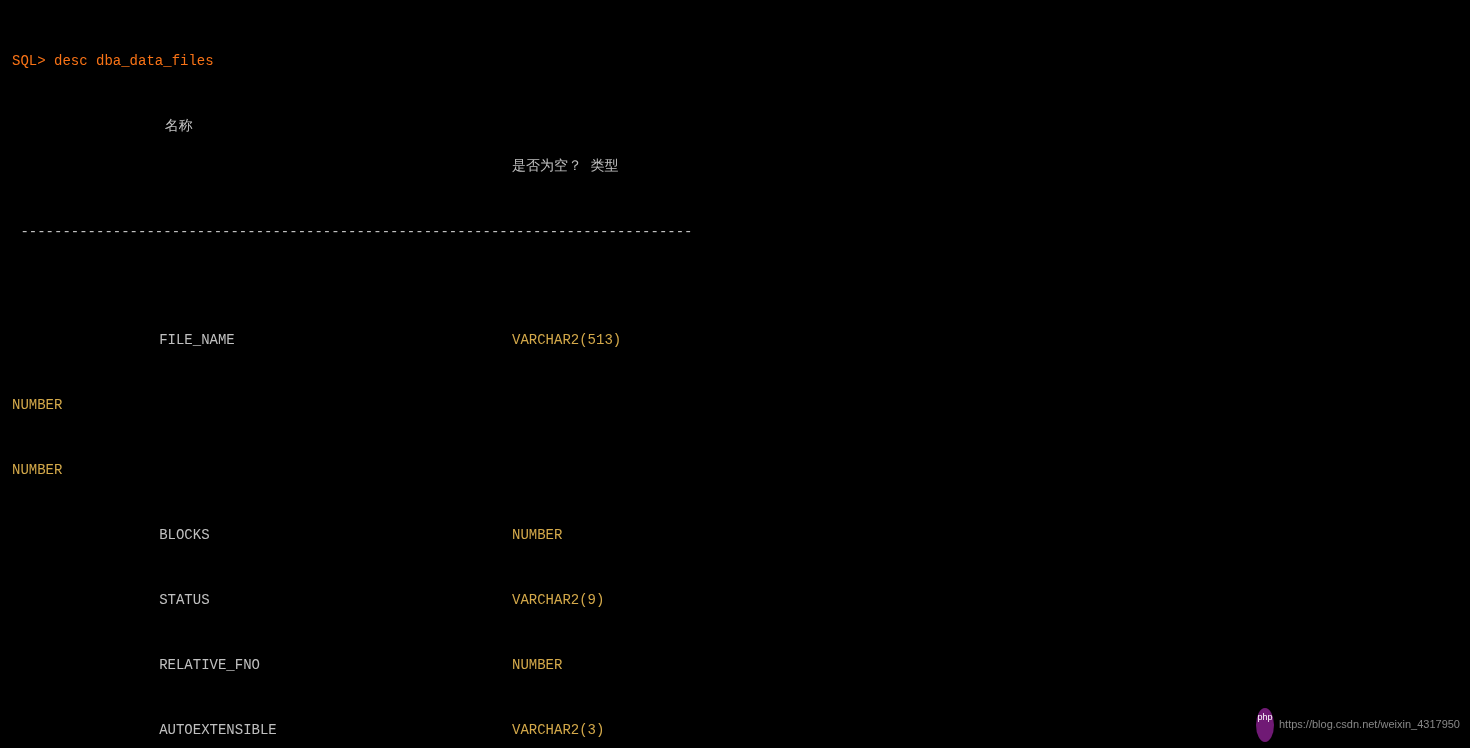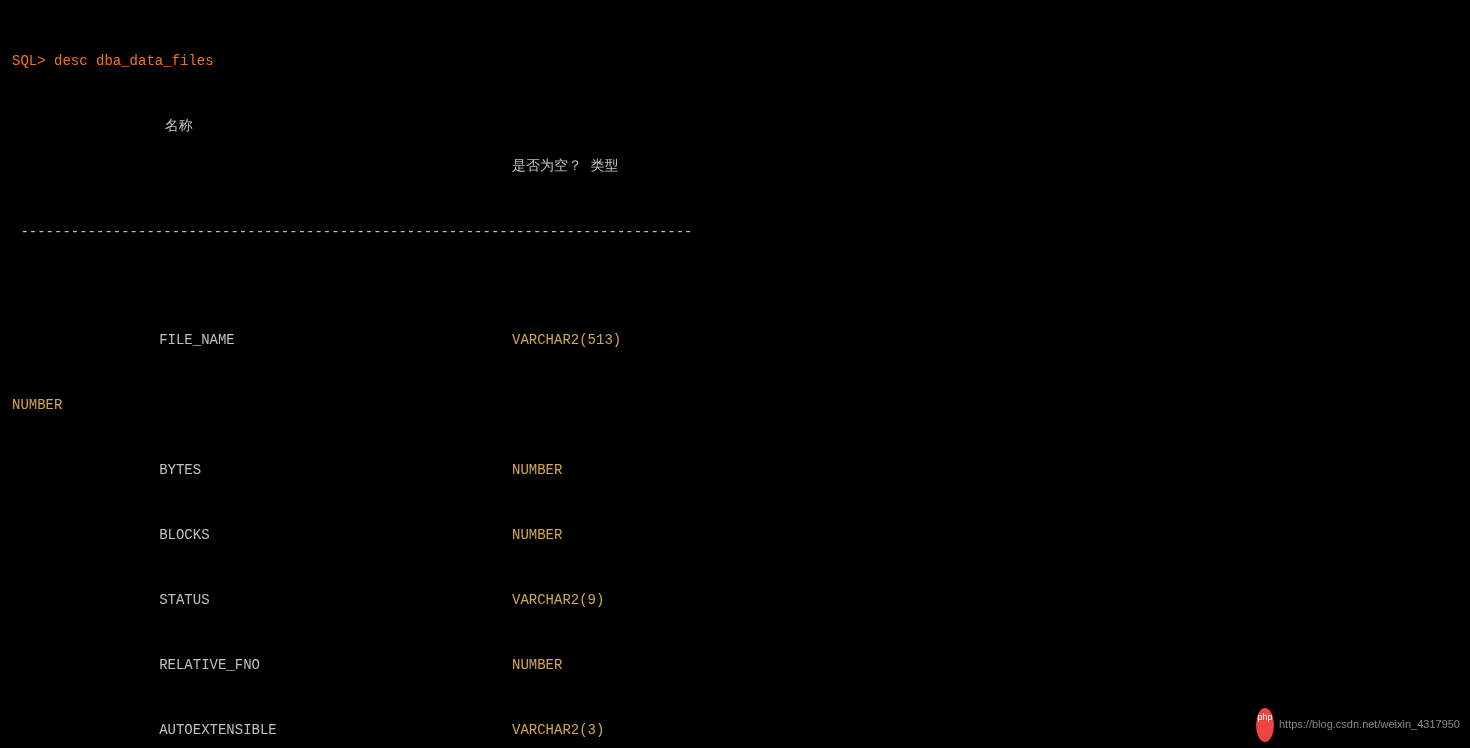--- a/index.html
+++ b/index.html
@@ -24,21 +24,21 @@
     .watermark {
       position: absolute;
       bottom: 6px;
       right: 10px;
       color: #888;
       font-size: 11px;
       font-family: Arial, sans-serif;
     }
     .php-badge {
       display: inline-block;
-      background: #ef4444;
+      background: #701a75;
       color: white;
       border-radius: 50%;
       width: 18px;
       height: 34px;
       font-size: 9px;
       text-align: center;
       line-height: 18px;
       margin-right: 2px;
       vertical-align: middle;
     }
@@ -68,21 +68,20 @@
 
   
   <div class="row">
     <span class="left-col"> FILE_NAME                                 </span>
     <span class="right-col">VARCHAR2(513)</span>
   </div>
   <div class="row">
     <span class="right-col">NUMBER</span>
   </div>
   <div class="row">
-    <span class="left-col"> BYTES                                     </span>
     <span class="right-col">NUMBER</span>
   </div>
   <div class="row">
     <span class="left-col"> BLOCKS                                    </span>
     <span class="right-col">NUMBER</span>
   </div>
   <div class="row">
     <span class="left-col"> STATUS                                    </span>
     <span class="right-col">VARCHAR2(9)</span>
   </div>

